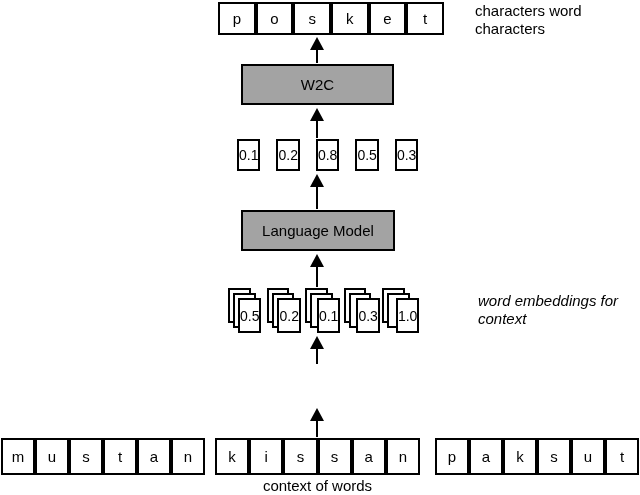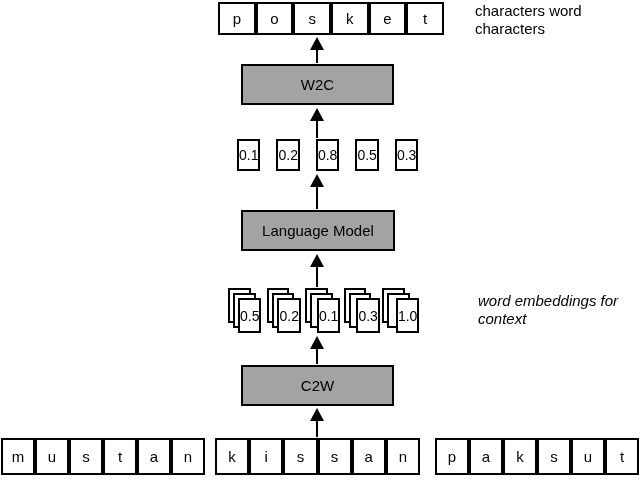--- a/index.html
+++ b/index.html
@@ -136,21 +136,20 @@
     <div class="cell num">1.0</div>
   </div>
   <div class="abs side-label" style="left:478px; top:292px; width:165px;font-style:italic;">word embeddings for
 context</div>
 
   <div class="abs arrow-up" style="left:310px; top:336px; height:28px;">
     <div class="head"></div>
       <div class="shaft"></div>
   </div>
 
-  <div class="abs module-box" style="left:241px; top:365px; width:153px; height:41px;">C2W</div>
 
   <div class="abs arrow-up" style="left:310px; top:408px; height:29px;">
     <div class="head"></div>
       <div class="shaft"></div>
   </div>
 
   <div class="abs cell-row" style="left:1px; top:438px; width:204px; height:37px;">
     <div class="cell">m</div>
     <div class="cell">u</div>
     <div class="cell">s</div>
@@ -168,14 +167,15 @@
   </div>
   <div class="abs cell-row" style="left:435px; top:438px; width:204px; height:37px;">
     <div class="cell">p</div>
     <div class="cell">a</div>
     <div class="cell">k</div>
     <div class="cell">s</div>
     <div class="cell">u</div>
     <div class="cell">t</div>
   </div>
 
+  <div class="abs caption" style="left:215px; top:477px; width:205px;">context of words</div>
 
 </div>
 
 </body></html>

